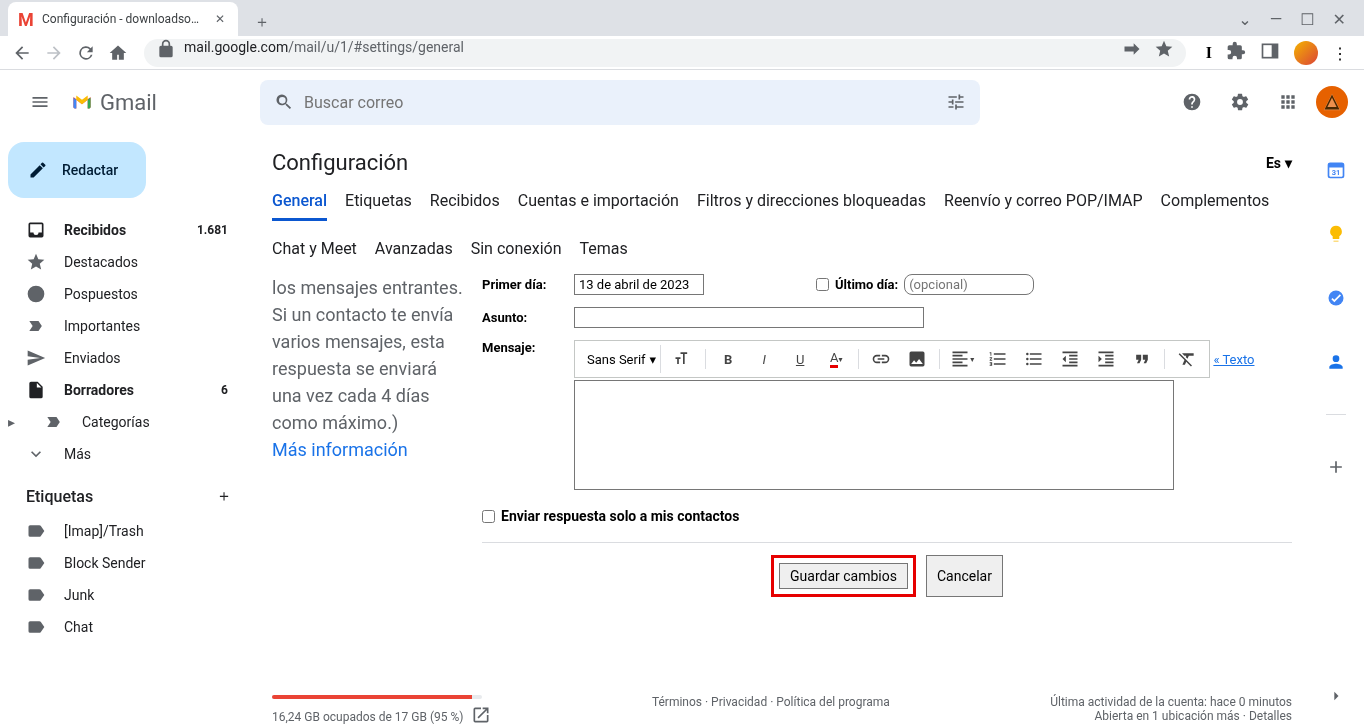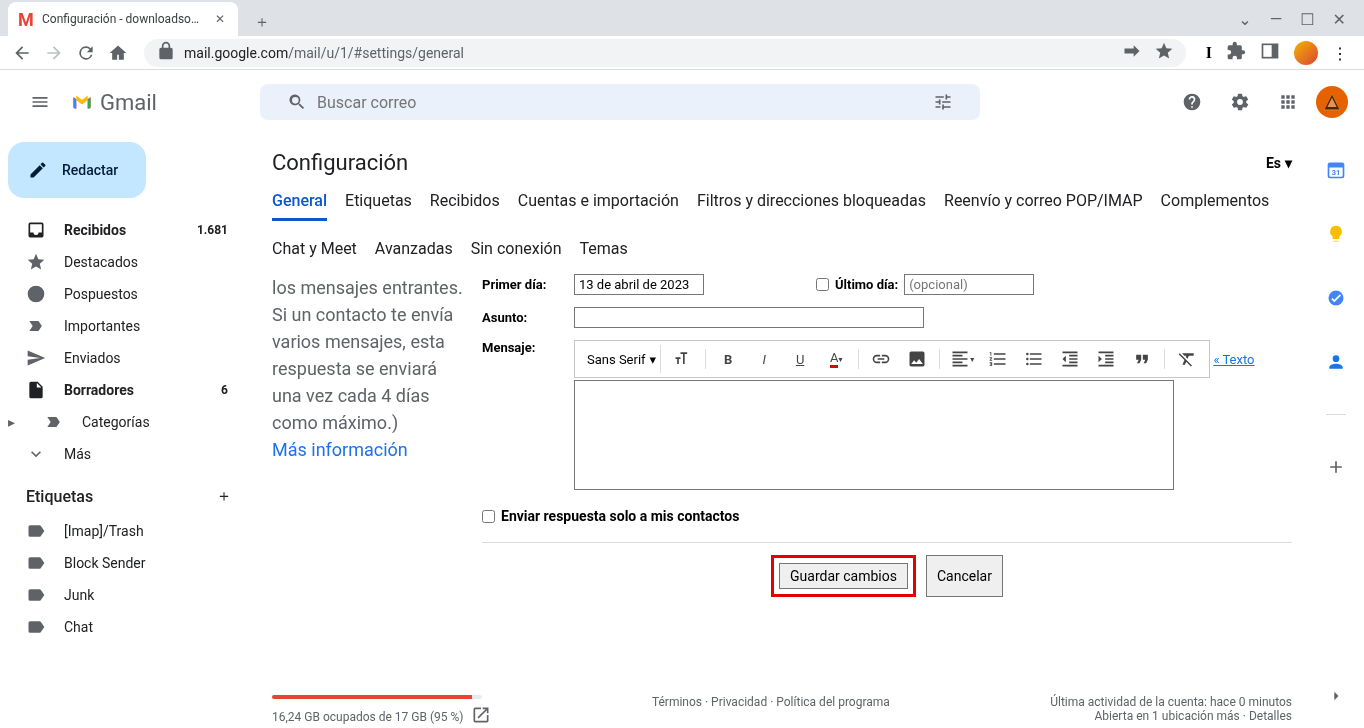--- a/index.html
+++ b/index.html
@@ -10,31 +10,31 @@
 .tab-bar { height: 36px; background: #dee1e6; display: flex; align-items: flex-end; padding-left: 8px; }
 .tab { background: #fff; height: 34px; width: 230px; border-radius: 8px 8px 0 0; display: flex; align-items: center; padding: 0 10px; gap: 8px; font-size: 12px; color: #3c4043; }
 .tab-favicon { width: 16px; height: 16px; display: flex; align-items: center; justify-content: center; }
 .tab-title { flex: 1; overflow: hidden; white-space: nowrap; text-overflow: ellipsis; }
 .tab-close { width: 16px; height: 16px; display: flex; align-items: center; justify-content: center; color: #5f6368; cursor: pointer; }
 .new-tab { width: 28px; height: 28px; display: flex; align-items: center; justify-content: center; color: #5f6368; margin-left: 10px; cursor: pointer; }
 .window-controls { position: absolute; right: 0; top: 0; display: flex; gap: 18px; padding: 10px 18px; color: #5f6368; }
 .addr-bar { height: 34px; display: flex; align-items: center; padding: 0 8px; gap: 4px; }
 .nav-btn { width: 28px; height: 28px; display: flex; align-items: center; justify-content: center; color: #5f6368; border-radius: 50%; cursor: pointer; }
 .nav-btn.disabled { color: #bdc1c6; }
-.url-bar { flex: 1; height: 28px; background: #f1f3f4; border-radius: 14px; display: flex; align-items: center; padding: 0 12px; gap: 8px; margin: 0 8px; }
+.url-bar { flex: 1; height: 28px; background: #f1f3f4; border-radius: 14px; display: flex; padding: 0 12px; gap: 8px; margin: 0 8px; }
 .url-text { font-size: 14px; color: #202124; }
 .url-text .dim { color: #5f6368; }
 .ext-icons { display: flex; gap: 14px; align-items: center; padding: 0 8px; }
 
 
 .gm-header { height: 64px; display: flex; align-items: center; padding: 0 16px; gap: 8px; }
 .menu-btn { width: 48px; height: 48px; display: flex; align-items: center; justify-content: center; color: #5f6368; cursor: pointer; border-radius: 50%; }
 .logo { display: flex; align-items: center; gap: 8px; width: 180px; }
 .logo-text { font-size: 22px; color: #5f6368; }
-.search-bar { flex: 1; max-width: 720px; height: 36px; background: #eaf1fb; border-radius: 8px; display: flex; align-items: center; padding: 0 17px; }
+.search-bar { flex: 1; max-width: 720px; height: 45px; background: #eaf1fb; border-radius: 8px; display: flex; align-items: center; padding: 0 4px; }
 .search-icon { width: 40px; height: 40px; display: flex; align-items: center; justify-content: center; color: #5f6368; }
 .search-input { flex: 1; border: none; background: transparent; font-size: 16px; outline: none; color: #5f6368; }
 .tune-icon { width: 40px; height: 40px; display: flex; align-items: center; justify-content: center; color: #5f6368; cursor: pointer; }
 .hdr-right { display: flex; align-items: center; gap: 8px; margin-left: auto; }
 .hdr-icon { width: 40px; height: 40px; display: flex; align-items: center; justify-content: center; color: #5f6368; cursor: pointer; border-radius: 50%; }
 .avatar { width: 32px; height: 32px; border-radius: 50%; background: #e66100; display: flex; align-items: center; justify-content: center; color: #fff; }
 
 
 .gm-body { display: flex; height: calc(728px - 70px - 64px); }
 .sidebar { width: 256px; padding: 8px 0; }
@@ -57,21 +57,21 @@
 .tab-item { padding-bottom: 8px; cursor: pointer; }
 .tab-item.active { color: #0b57d0; border-bottom: 3px solid #0b57d0; font-weight: 500; }
 .settings-body { flex: 1; overflow: hidden; display: flex; padding-top: 8px; }
 .help-col { width: 210px; font-size: 18px; color: #5f6368; line-height: 1.5; padding-right: 16px; }
 .help-col a { color: #1a73e8; text-decoration: none; }
 .form-col { flex: 1; font-size: 13px; }
 .form-row { display: flex; align-items: center; gap: 12px; margin-bottom: 12px; }
 .form-label { font-weight: 700; width: 80px; }
 .form-input { border: 1px solid #767676; padding: 2px 4px; font-size: 13px; }
 .last-day { margin-left: 100px; display: flex; align-items: center; gap: 6px; }
-.last-day input[type="text"] { width: 130px; color: #9aa0a6; }
+.last-day input[type="text"] { width: 130px; color: #9aa0a6; border-radius: 8px; }
 .toolbar { border: 1px solid #c4c7c5; display: inline-flex; align-items: center; padding: 4px 8px; gap: 8px; margin-bottom: 2px; }
 .toolbar .font-sel { display: flex; align-items: center; gap: 4px; padding: 0 4px; border-right: 1px solid #dadce0; height: 28px; }
 .toolbar .tb-btn { width: 28px; height: 28px; display: flex; align-items: center; justify-content: center; color: #444; cursor: pointer; }
 .toolbar .sep { width: 1px; height: 20px; background: #dadce0; }
 .richtext { width: 600px; height: 110px; border: 1px solid #767676; }
 .plain-link { color: #1a73e8; font-size: 13px; padding: 2px 0; display: inline-block; }
 .only-contacts { display: flex; align-items: center; gap: 6px; margin: 18px 0; font-size: 14px; font-weight: 700; }
 .save-row { display: flex; justify-content: center; gap: 10px; border-top: 1px solid #dadce0; padding-top: 12px; margin-top: 4px; }
 .btn { border: 1px solid #767676; background: #efefef; padding: 4px 10px; font-size: 14px; cursor: pointer; }
 .highlight-box { border: 3px solid #e60000; padding: 5px; }

